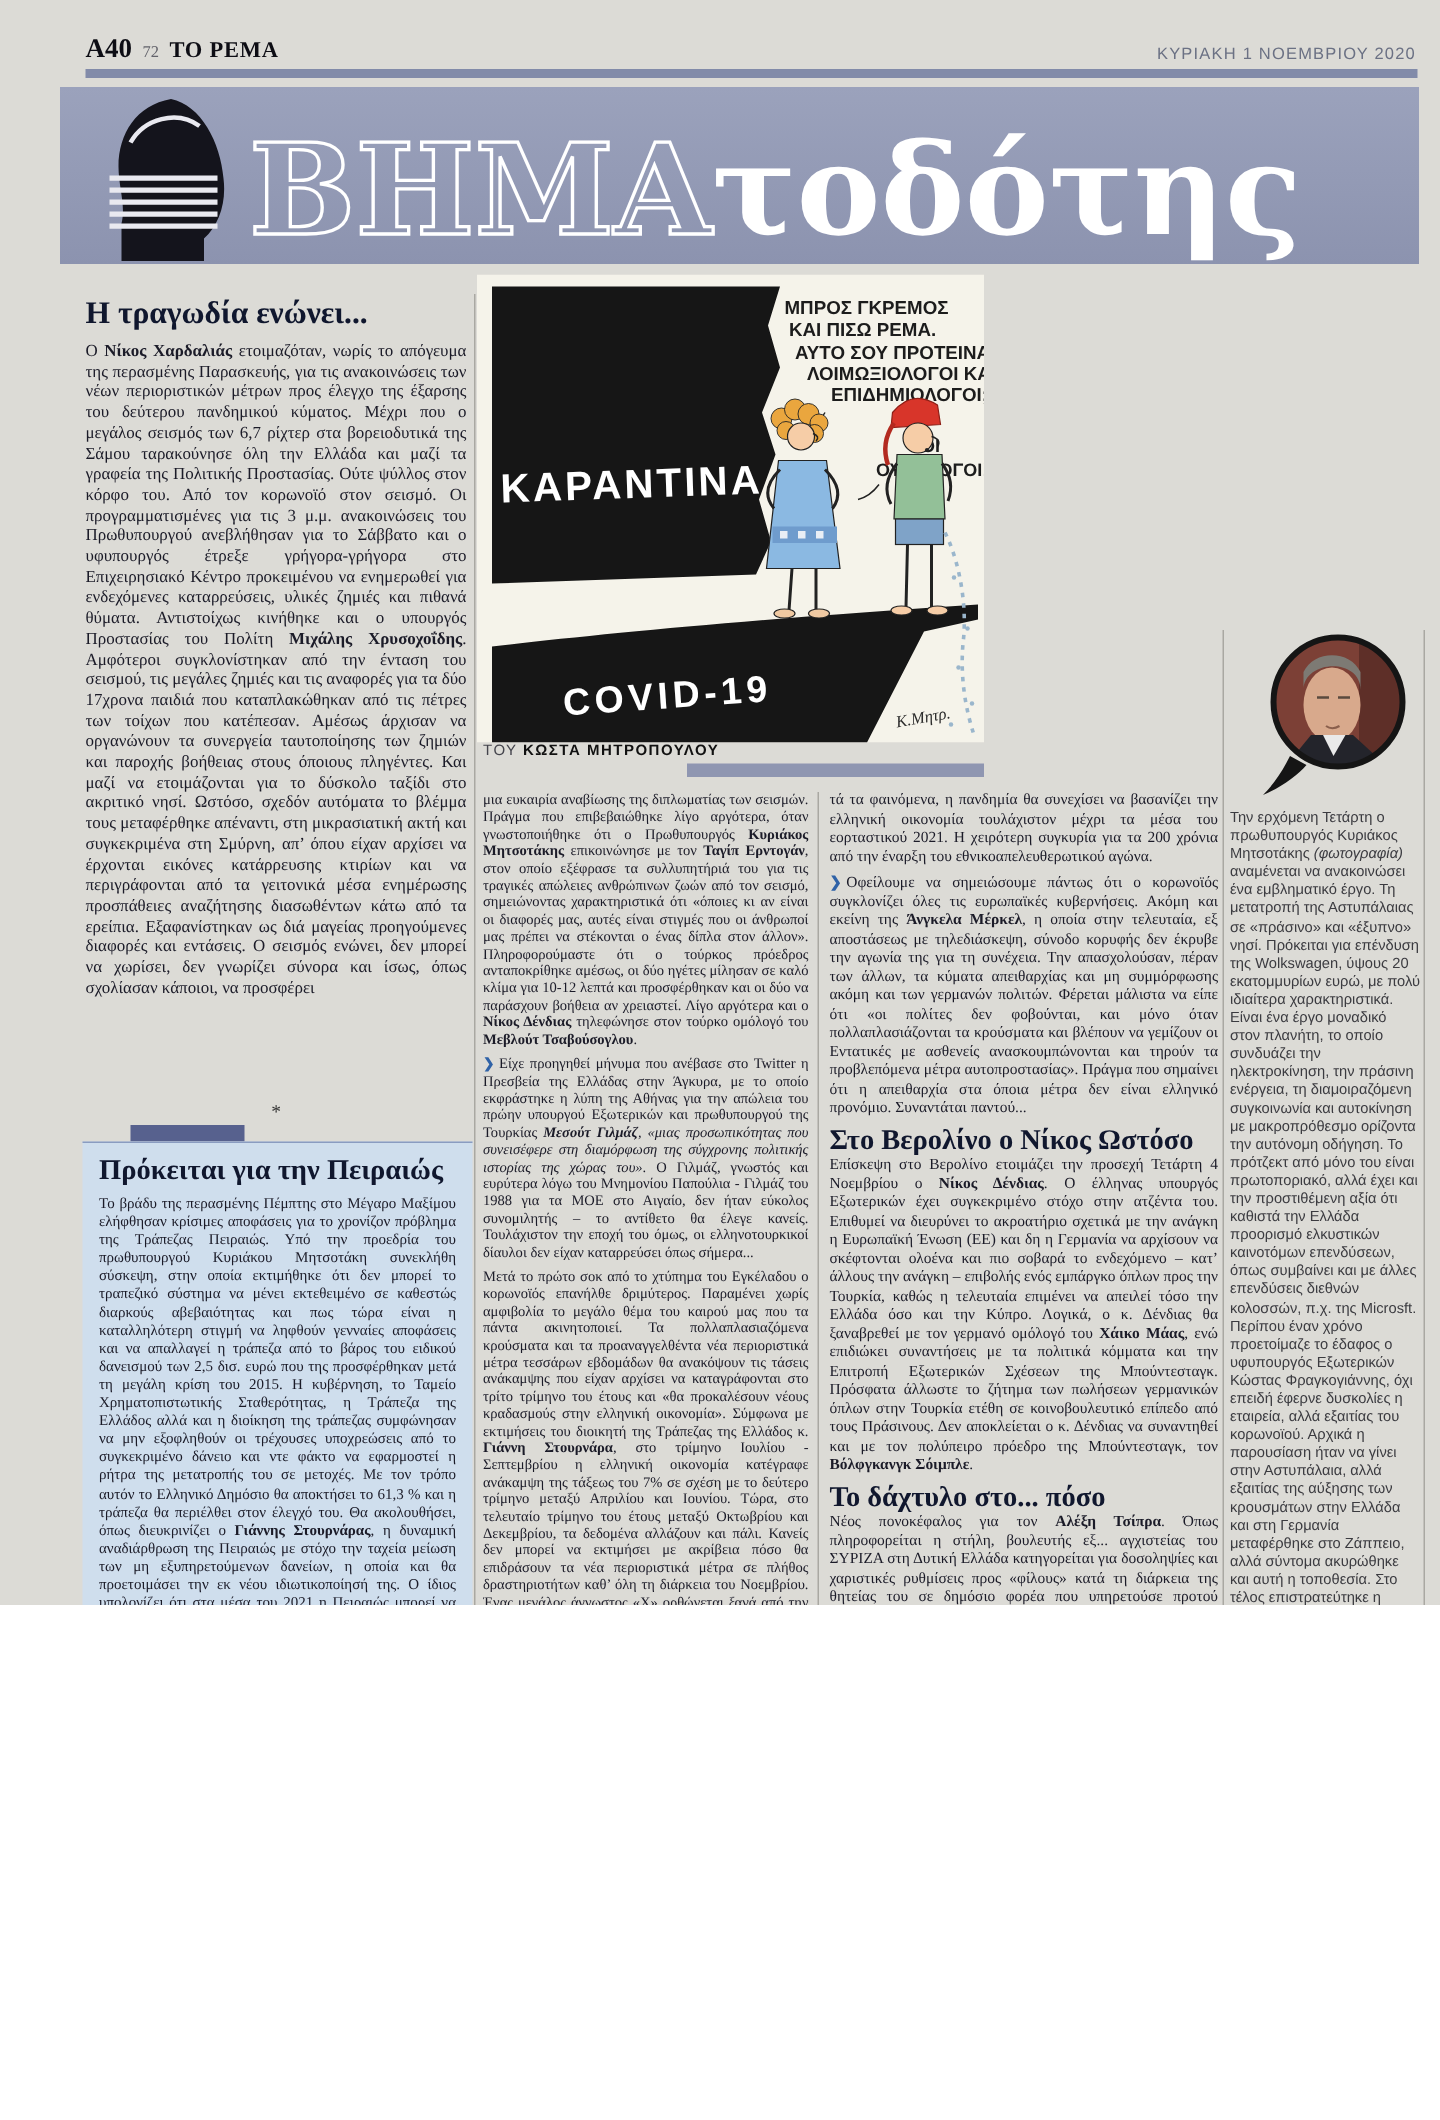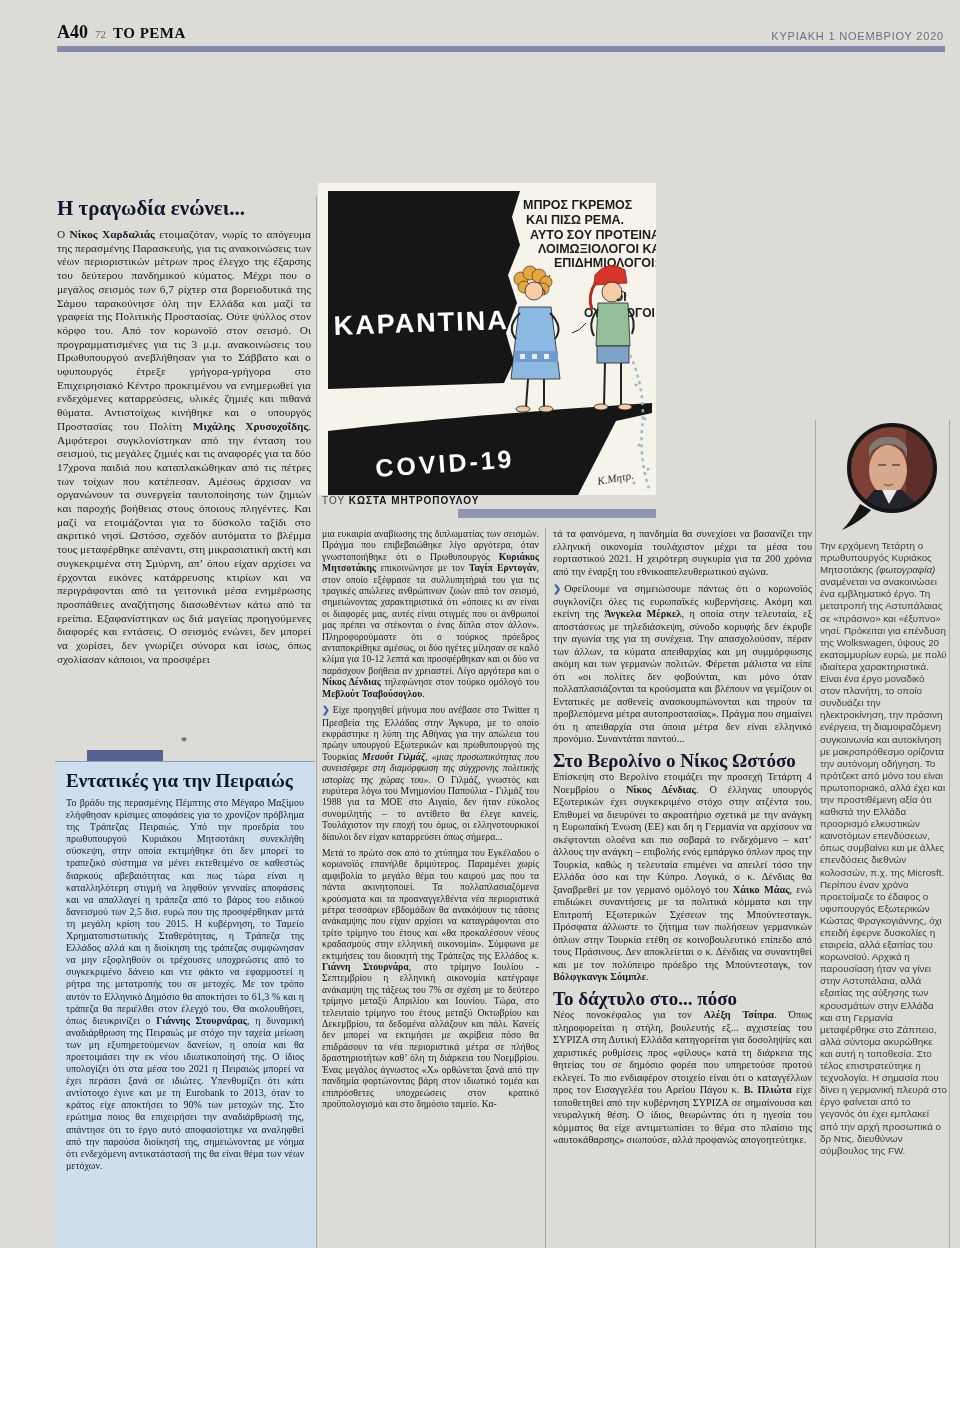--- a/index.html
+++ b/index.html
@@ -1,16 +1,16 @@
 <!DOCTYPE html>
 <html><head>
 <meta charset="utf-8">
 <style>
   html,body{margin:0;padding:0;}
-  .page{position:relative;width:960px;height:1248px;background:#dcdbd6;overflow:hidden;
+  .page{position:relative;width:960px;height:1070px;background:#dcdbd6;overflow:hidden;
         font-family:"Liberation Serif",serif;color:#1b1b28;}
   
   .hdr-left{position:absolute;left:57px;top:22px;display:flex;gap:7px;align-items:baseline;}
   .page-code{font-size:18px;font-weight:bold;color:#0d0d14;}
   .page-num{font-size:11px;color:#63636b;}
   .paper-name{font-size:15px;font-weight:bold;letter-spacing:0.5px;color:#0d0d14;}
   .hdr-date{position:absolute;right:16px;top:30px;font-family:"Liberation Sans",sans-serif;
             font-size:11px;color:#6b7184;letter-spacing:0.8px;}
   .hdr-rule{position:absolute;left:57px;top:46px;width:888px;height:6px;background:#828ba9;}
   
@@ -69,30 +69,47 @@
 <div class="page">
 
   <div class="hdr-left">
     <span class="page-code">A40</span>
     <span class="page-num">72</span>
     <span class="paper-name">ΤΟ ΡΕΜΑ</span>
   </div>
   <div class="hdr-date">ΚΥΡΙΑΚΗ 1 ΝΟΕΜΒΡΙΟΥ 2020</div>
   <div class="hdr-rule"></div>
 
+  <div class="masthead">
+    <svg width="906" height="118" viewBox="0 0 906 118">
+      <g transform="translate(30,4)">
+        <path d="M44,4 C21,8 9,27 9,49 C9,63 14,75 11,87 L11,112 L66,112 L66,97
+                 C76,88 81,73 79,57 C77,33 64,8 44,4 Z" fill="#14141c"></path>
+        <path d="M17,33 C26,17 48,11 63,22" stroke="#e9e9f0" stroke-width="3" fill="none"></path>
+        <rect x="3" y="55" width="72" height="3.5" fill="#e9e9f0"></rect>
+        <rect x="3" y="63" width="72" height="3.5" fill="#e9e9f0"></rect>
+        <rect x="3" y="71" width="72" height="3.5" fill="#e9e9f0"></rect>
+        <rect x="3" y="79" width="72" height="3.5" fill="#e9e9f0"></rect>
+        <rect x="3" y="87" width="72" height="3.5" fill="#e9e9f0"></rect>
+      </g>
+      <text x="126" y="98" font-family="DejaVu Serif, Liberation Serif, serif" font-weight="bold" font-size="84">
+        <tspan fill="none" stroke="#ffffff" stroke-width="2.2">ΒΗΜΑ</tspan><tspan fill="#ffffff">τοδότης</tspan>
+      </text>
+    </svg>
+  </div>
 
   <h1 class="art1-title">Η τραγωδία ενώνει...</h1>
   <div class="art1-body">
     <p class="para">Ο <span class="seg-b">Νίκος Χαρδαλιάς</span> ετοιμαζόταν, νωρίς το απόγευμα της περασμένης Παρασκευής, για τις ανακοινώσεις των νέων περιοριστικών μέτρων προς έλεγχο της έξαρσης του δεύτερου πανδημικού κύματος. Μέχρι που ο μεγάλος σεισμός των 6,7 ρίχτερ στα βορειοδυτικά της Σάμου ταρακούνησε όλη την Ελλάδα και μαζί τα γραφεία της Πολιτικής Προστασίας. Ούτε ψύλλος στον κόρφο του. Από τον κορωνοϊό στον σεισμό. Οι προγραμματισμένες για τις 3 μ.μ. ανακοινώσεις του Πρωθυπουργού ανεβλήθησαν για το Σάββατο και ο υφυπουργός έτρεξε γρήγορα-γρήγορα στο Επιχειρησιακό Κέντρο προκειμένου να ενημερωθεί για ενδεχόμενες καταρρεύσεις, υλικές ζημιές και πιθανά θύματα. Αντιστοίχως κινήθηκε και ο υπουργός Προστασίας του Πολίτη <span class="seg-b">Μιχάλης Χρυσοχοΐδης</span>. Αμφότεροι συγκλονίστηκαν από την ένταση του σεισμού, τις μεγάλες ζημιές και τις αναφορές για τα δύο 17χρονα παιδιά που καταπλακώθηκαν από τις πέτρες των τοίχων που κατέπεσαν. Αμέσως άρχισαν να οργανώνουν τα συνεργεία ταυτοποίησης των ζημιών και παροχής βοήθειας στους όποιους πληγέντες. Και μαζί να ετοιμάζονται για το δύσκολο ταξίδι στο ακριτικό νησί. Ωστόσο, σχεδόν αυτόματα το βλέμμα τους μεταφέρθηκε απέναντι, στη μικρασιατική ακτή και συγκεκριμένα στη Σμύρνη, απ’ όπου είχαν αρχίσει να έρχονται εικόνες κατάρρευσης κτιρίων και να περιγράφονται από τα γειτονικά μέσα ενημέρωσης προσπάθειες αναζήτησης διασωθέντων κάτω από τα ερείπια. Εξαφανίστηκαν ως διά μαγείας προηγούμενες διαφορές και εντάσεις. Ο σεισμός ενώνει, δεν μπορεί να χωρίσει, δεν γνωρίζει σύνορα και ίσως, όπως σχολίασαν κάποιοι, να προσφέρει</p>
   </div>
   <div class="star-sep">*</div>
 
   <div class="box-tab"></div>
   <div class="box">
-    <h2>Εντατικές για την Πειραιώς</h2>
+    <h2>Πρόκειται για την Πειραιώς</h2>
     <div class="box-body">
       <p class="para">Το βράδυ της περασμένης Πέμπτης στο Μέγαρο Μαξίμου ελήφθησαν κρίσιμες αποφάσεις για το χρονίζον πρόβλημα της Τράπεζας Πειραιώς. Υπό την προεδρία του πρωθυπουργού Κυριάκου Μητσοτάκη συνεκλήθη σύσκεψη, στην οποία εκτιμήθηκε ότι δεν μπορεί το τραπεζικό σύστημα να μένει εκτεθειμένο σε καθεστώς διαρκούς αβεβαιότητας και πως τώρα είναι η καταλληλότερη στιγμή να ληφθούν γενναίες αποφάσεις και να απαλλαγεί η τράπεζα από το βάρος του ειδικού δανεισμού των 2,5 δισ. ευρώ που της προσφέρθηκαν μετά τη μεγάλη κρίση του 2015. Η κυβέρνηση, το Ταμείο Χρηματοπιστωτικής Σταθερότητας, η Τράπεζα της Ελλάδος αλλά και η διοίκηση της τράπεζας συμφώνησαν να μην εξοφληθούν οι τρέχουσες υποχρεώσεις από το συγκεκριμένο δάνειο και ντε φάκτο να εφαρμοστεί η ρήτρα της μετατροπής του σε μετοχές. Με τον τρόπο αυτόν το Ελληνικό Δημόσιο θα αποκτήσει το 61,3 % και η τράπεζα θα περιέλθει στον έλεγχό του. Θα ακολουθήσει, όπως διευκρινίζει ο <span class="seg-b">Γιάννης Στουρνάρας</span>, η δυναμική αναδιάρθρωση της Πειραιώς με στόχο την ταχεία μείωση των μη εξυπηρετούμενων δανείων, η οποία και θα προετοιμάσει την εκ νέου ιδιωτικοποίησή της. Ο ίδιος υπολογίζει ότι στα μέσα του 2021 η Πειραιώς μπορεί να έχει περάσει ξανά σε ιδιώτες. Υπενθυμίζει ότι κάτι αντίστοιχο έγινε και με τη Eurobank το 2013, όταν το κράτος είχε αποκτήσει το 90% των μετοχών της. Στο ερώτημα ποιος θα επιχειρήσει την αναδιάρθρωσή της, απάντησε ότι το έργο αυτό αποφασίστηκε να αναληφθεί από την παρούσα διοίκησή της, σημειώνοντας με νόημα ότι ενδεχόμενη αντικατάστασή της θα είναι θέμα των νέων μετόχων.</p>
     </div>
   </div>
 
   <div class="cartoon">
     <svg viewBox="0 0 338 312" width="338" height="312">
       <rect width="338" height="312" fill="#f5f3ea"></rect>
       <path fill="#161616" d="M10,8 L202,8 L194,34 L202,62 L190,92 L199,120 L188,150 L196,178 L186,200 L10,206 Z"></path>
       <text x="16" y="152" font-family="Liberation Sans, sans-serif" font-weight="bold" font-size="27" letter-spacing="2" fill="#ffffff" transform="rotate(-2 16 152)">ΚΑΡΑΝΤΙΝΑ</text>

